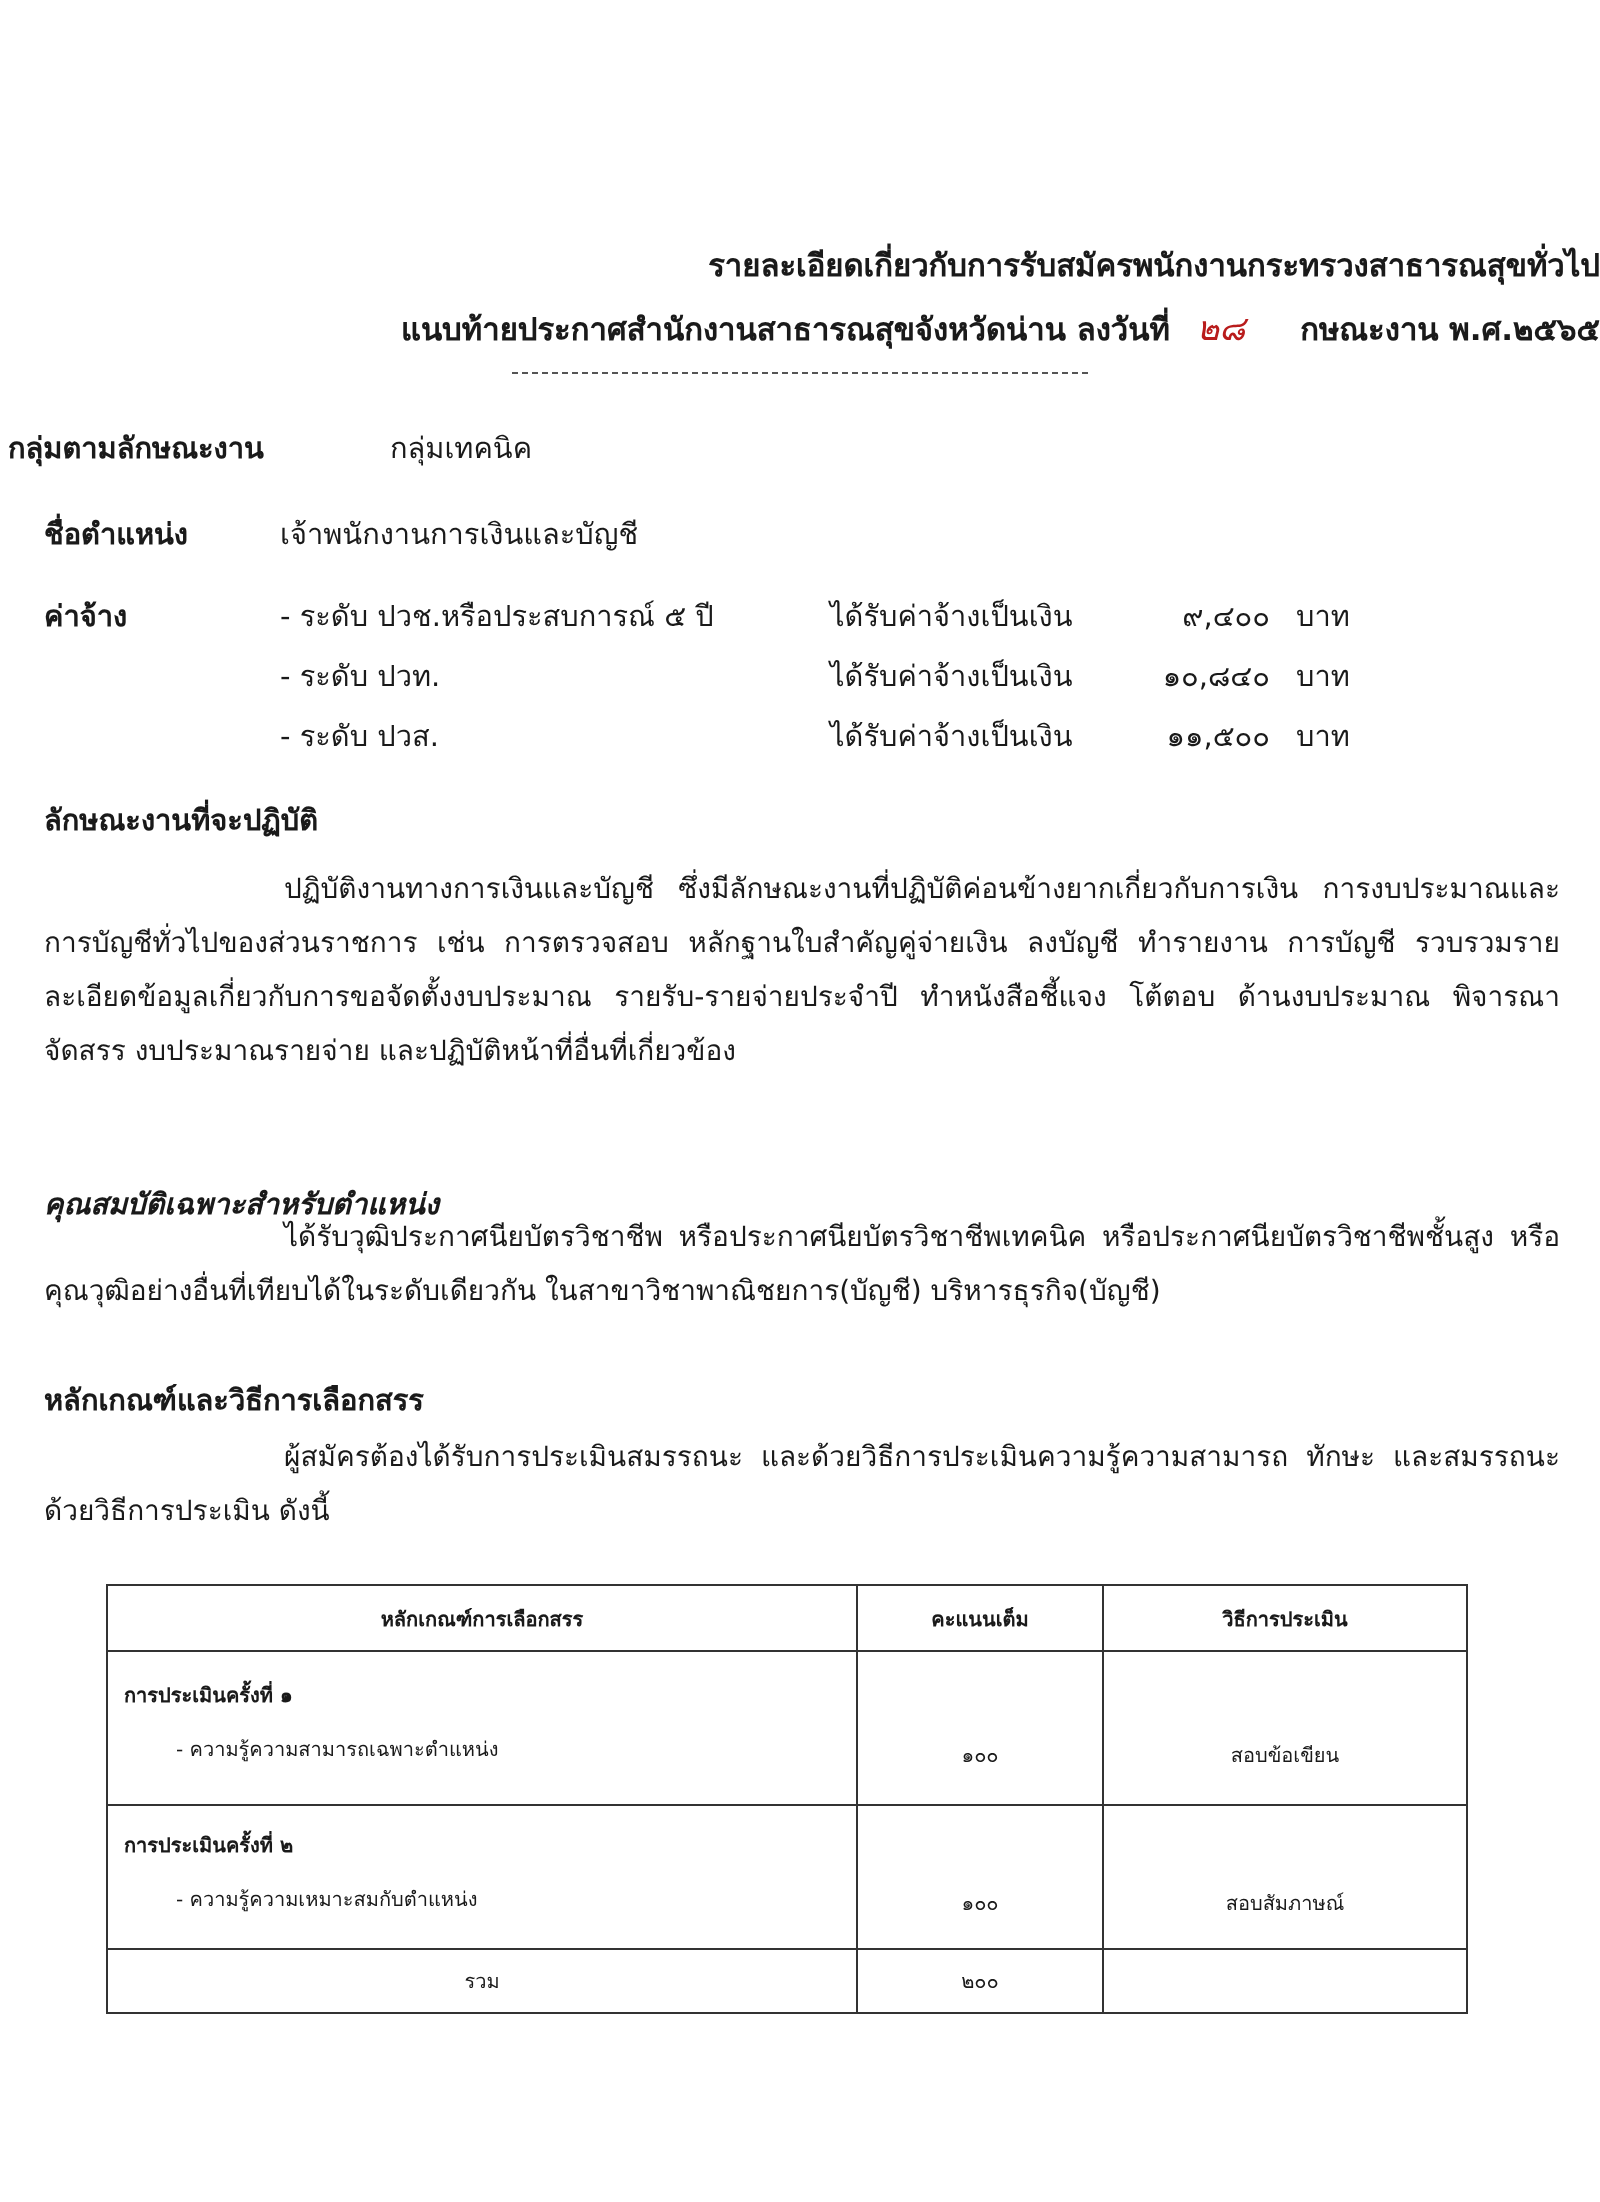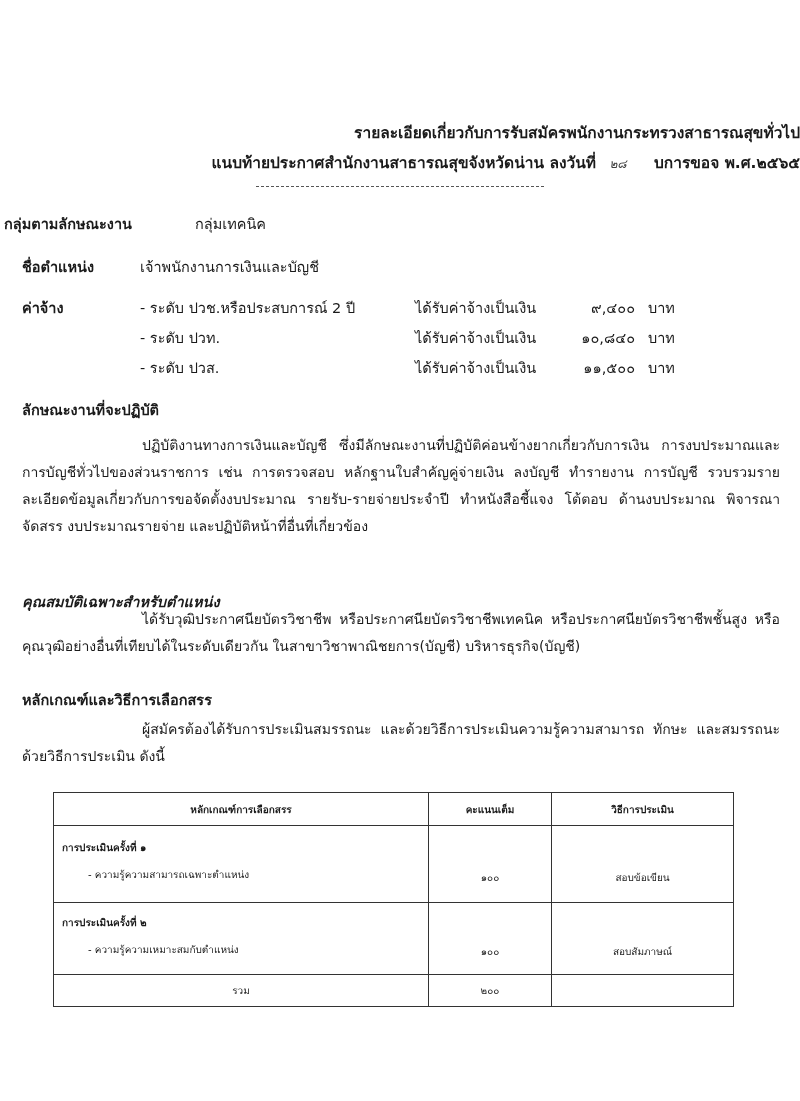--- a/index.html
+++ b/index.html
@@ -9,22 +9,22 @@
       color: #1a1a1a;
     }
     .page { position: absolute; left: 0; top: 0; width: 800px; height: 1101px; }
     .title {
       position: absolute; left: 0; width: 800px; text-align: right;
       font-weight: bold; font-size: 15.5px; white-space: nowrap;
     }
     .t1 { top: 120px; }
     .t2 { top: 150px; }
     .handwritten {
-      color: #404040; font-style: italic; font-weight: normal;
-      font-family: "DejaVu Serif", serif; font-size: 12px;
+      color: #b91c1c; font-style: italic; font-weight: normal;
+      font-family: "DejaVu Serif", serif; font-size: 17px;
       display: inline-block; margin: 0 22px 0 8px;
     }
     .rule {
       position: absolute; top: 186px; left: 256px; width: 288px;
       border-top: 1px dashed #555;
     }
     .abs { position: absolute; white-space: nowrap; font-size: 14.5px; }
     .bold { font-weight: bold; }
     .para {
       position: absolute; left: 22px; width: 758px; font-size: 14px;
@@ -49,35 +49,35 @@
 </head>
 <body>
 
 <div class="page">
 
   <div class="title t1">รายละเอียดเกี่ยวกับการรับสมัครพนักงานกระทรวงสาธารณสุขทั่วไป</div>
 
   <div class="title t2">
     <span>แนบท้ายประกาศสำนักงานสาธารณสุขจังหวัดน่าน  ลงวันที่</span>
     <span class="handwritten">๒๘</span>
-    <span>บการขอจ พ.ศ.๒๕๖๕</span>
+    <span>กษณะงาน พ.ศ.๒๕๖๕</span>
   </div>
 
   <div class="rule"></div>
 
   <div class="abs bold" style="left:4px; top:212px;">กลุ่มตามลักษณะงาน</div>
   <div class="abs" style="left:195px; top:212px;">กลุ่มเทคนิค</div>
 
   <div class="abs bold" style="left:22px; top:255px;">ชื่อตำแหน่ง</div>
   <div class="abs" style="left:140px; top:255px;">เจ้าพนักงานการเงินและบัญชี</div>
 
   <div class="abs bold" style="left:22px; top:296px;">ค่าจ้าง</div>
 
   <div>
-    <div class="abs" style="left:140px; top:296px;">- ระดับ ปวช.หรือประสบการณ์ 2 ปี</div>
+    <div class="abs" style="left:140px; top:296px;">- ระดับ ปวช.หรือประสบการณ์ ๕ ปี</div>
     <div class="abs" style="left:415px; top:296px;">ได้รับค่าจ้างเป็นเงิน</div>
     <div class="abs" style="left:575px; top:296px; width:60px; text-align:right;">๙,๔๐๐</div>
     <div class="abs" style="left:648px; top:296px;">บาท</div>
   </div>
   <div>
     <div class="abs" style="left:140px; top:326px;">- ระดับ ปวท.</div>
     <div class="abs" style="left:415px; top:326px;">ได้รับค่าจ้างเป็นเงิน</div>
     <div class="abs" style="left:560px; top:326px; width:75px; text-align:right;">๑๐,๘๔๐</div>
     <div class="abs" style="left:648px; top:326px;">บาท</div>
   </div>

